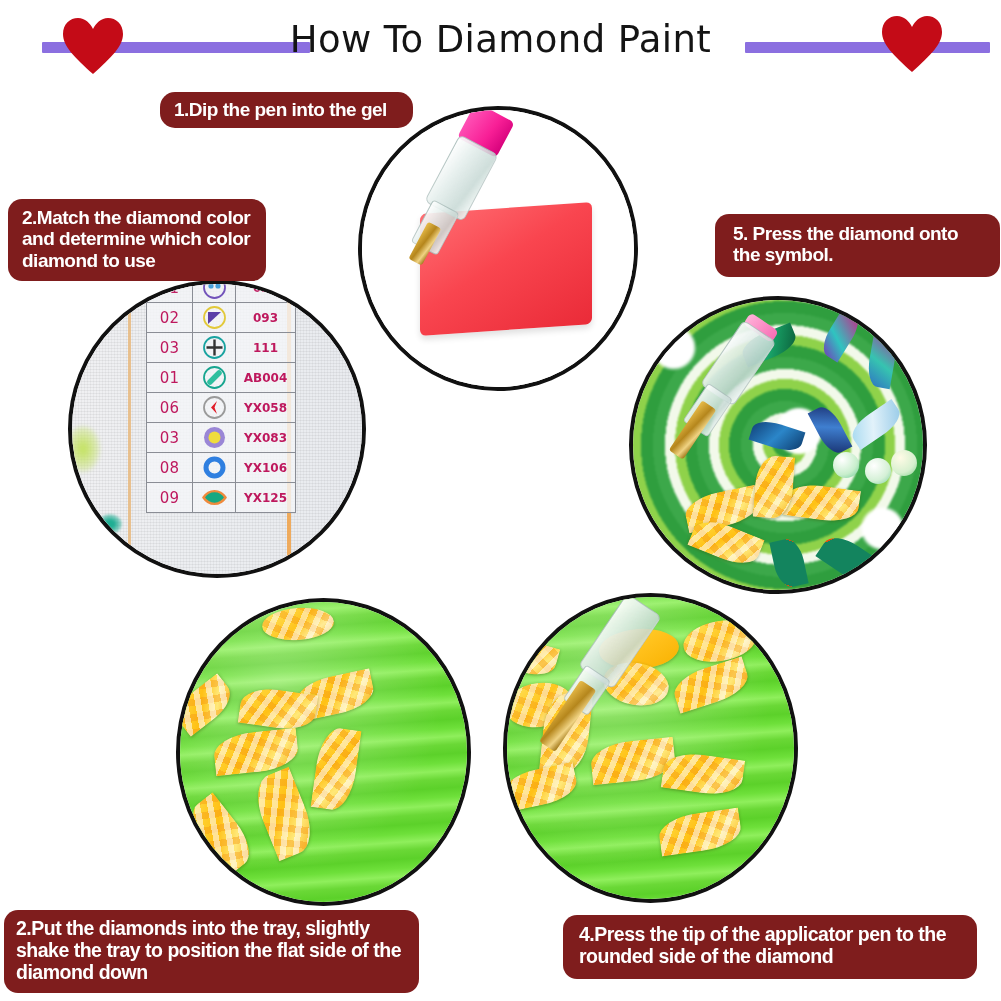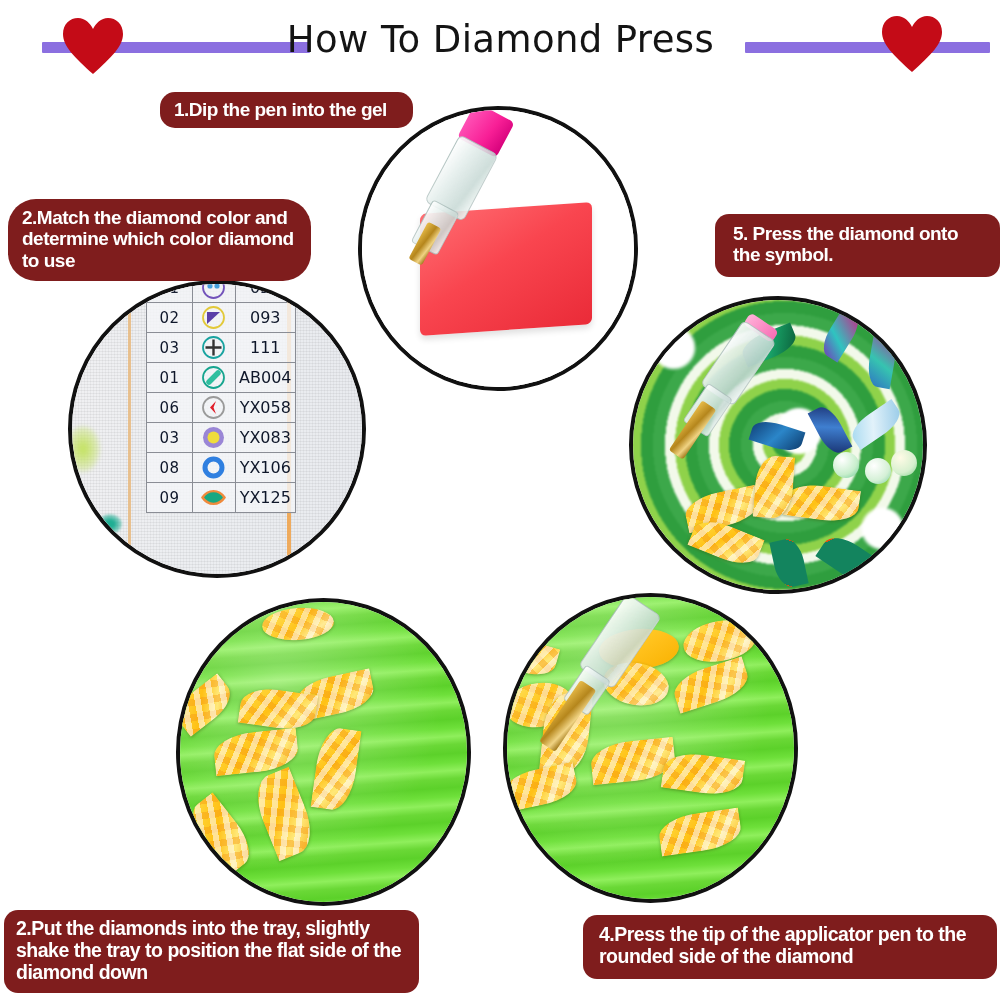--- a/index.html
+++ b/index.html
@@ -66,39 +66,37 @@
     z-index: 30;
   }
   #label-1 {
     left: 160px; top: 92px;
     width: 253px; padding: 7px 14px 8px 14px;
     font-size: 19px;
     border-radius: 15px;
   }
   #label-2 {
     left: 8px; top: 199px;
-    width: 303px; padding: 8px 14px 10px 14px;
+    width: 258px; padding: 8px 14px 10px 14px;
     font-size: 19px;
-    border-radius: 28px;
   }
   #label-5 {
     left: 715px; top: 214px;
     width: 285px; padding: 9px 16px 11px 18px;
     font-size: 19px;
   }
   #label-3 {
     left: 4px; top: 910px;
     width: 415px; padding: 8px 12px 10px 12px;
     font-size: 19.5px;
   }
   #label-4 {
     left: 563px; top: 915px;
     width: 414px; padding: 9px 14px 11px 16px;
     font-size: 19.5px;
-    margin-left: 20px;
   }
 
   
   .photo {
     position: absolute;
     border: 4px solid #111111;
     overflow: hidden;
     background: #ffffff;
     z-index: 10;
   }
@@ -151,29 +149,29 @@
     position:absolute;
     left: 74px; top: -12px;
     width: 150px;
     border-collapse: collapse;
     font-family: "DejaVu Sans", sans-serif;
   }
   #chart-table td {
     border: 1px solid #8a8d95;
     height: 29px;
     font-size: 15px;
-    color: #0f172a;
+    color: #be185d;
     background: rgba(244,245,248,0.82);
     padding: 0;
     text-align: center;
     vertical-align: middle;
   }
   #chart-table td.c-code { width: 47px; letter-spacing: .3px; }
   #chart-table td.c-sym  { width: 43px; }
-  #chart-table td.c-num  { width: 60px; font-size: 16px; }
+  #chart-table td.c-num  { width: 60px; font-size: 12px; font-weight: bold; }
   .sym { display:inline-block; width:25px; height:25px; vertical-align:middle; }
   .sym svg { display:block; width:100%; height:100%; }
 
   
   #photo-5 {
     left: 629px; top: 296px;
     width: 290px; height: 290px;
   }
   .mandala-bg {
     position:absolute; inset:-10%;
@@ -278,21 +276,21 @@
       <path d="M31 57 C 12 40 1 29 1 17 C 1 7 8 1 16 1 C 23 1 28 6 31 12 C 34 6 39 1 46 1 C 54 1 61 7 61 17 C 61 29 50 40 31 57 Z" fill="#c40b17"></path>
     </svg>
   </div>
 
   <div class="heart heart-right">
     <svg viewBox="0 0 62 58" xmlns="http://www.w3.org/2000/svg">
       <path d="M31 57 C 12 40 1 29 1 17 C 1 7 8 1 16 1 C 23 1 28 6 31 12 C 34 6 39 1 46 1 C 54 1 61 7 61 17 C 61 29 50 40 31 57 Z" fill="#c40b17"></path>
     </svg>
   </div>
 
-  <div id="page-title">How To Diamond Press</div>
+  <div id="page-title">How To Diamond Paint</div>
 </div>
 
 <div class="photo round" id="photo-1">
   <div class="bg"></div>
 
   <div class="gel-pad" style="left:58px; top:98px; width:172px; height:122px; transform:skewY(-4deg);"></div>
 
   <div class="pen" style="left:22px; top:-4px; width:160px; height:190px; transform:rotate(28deg);">
     <div class="cap" style="left:44px; top:2px;  width:44px; height:40px;"></div>
     <div class="barrel" style="left:45px; top:38px; width:42px; height:74px;"></div>

